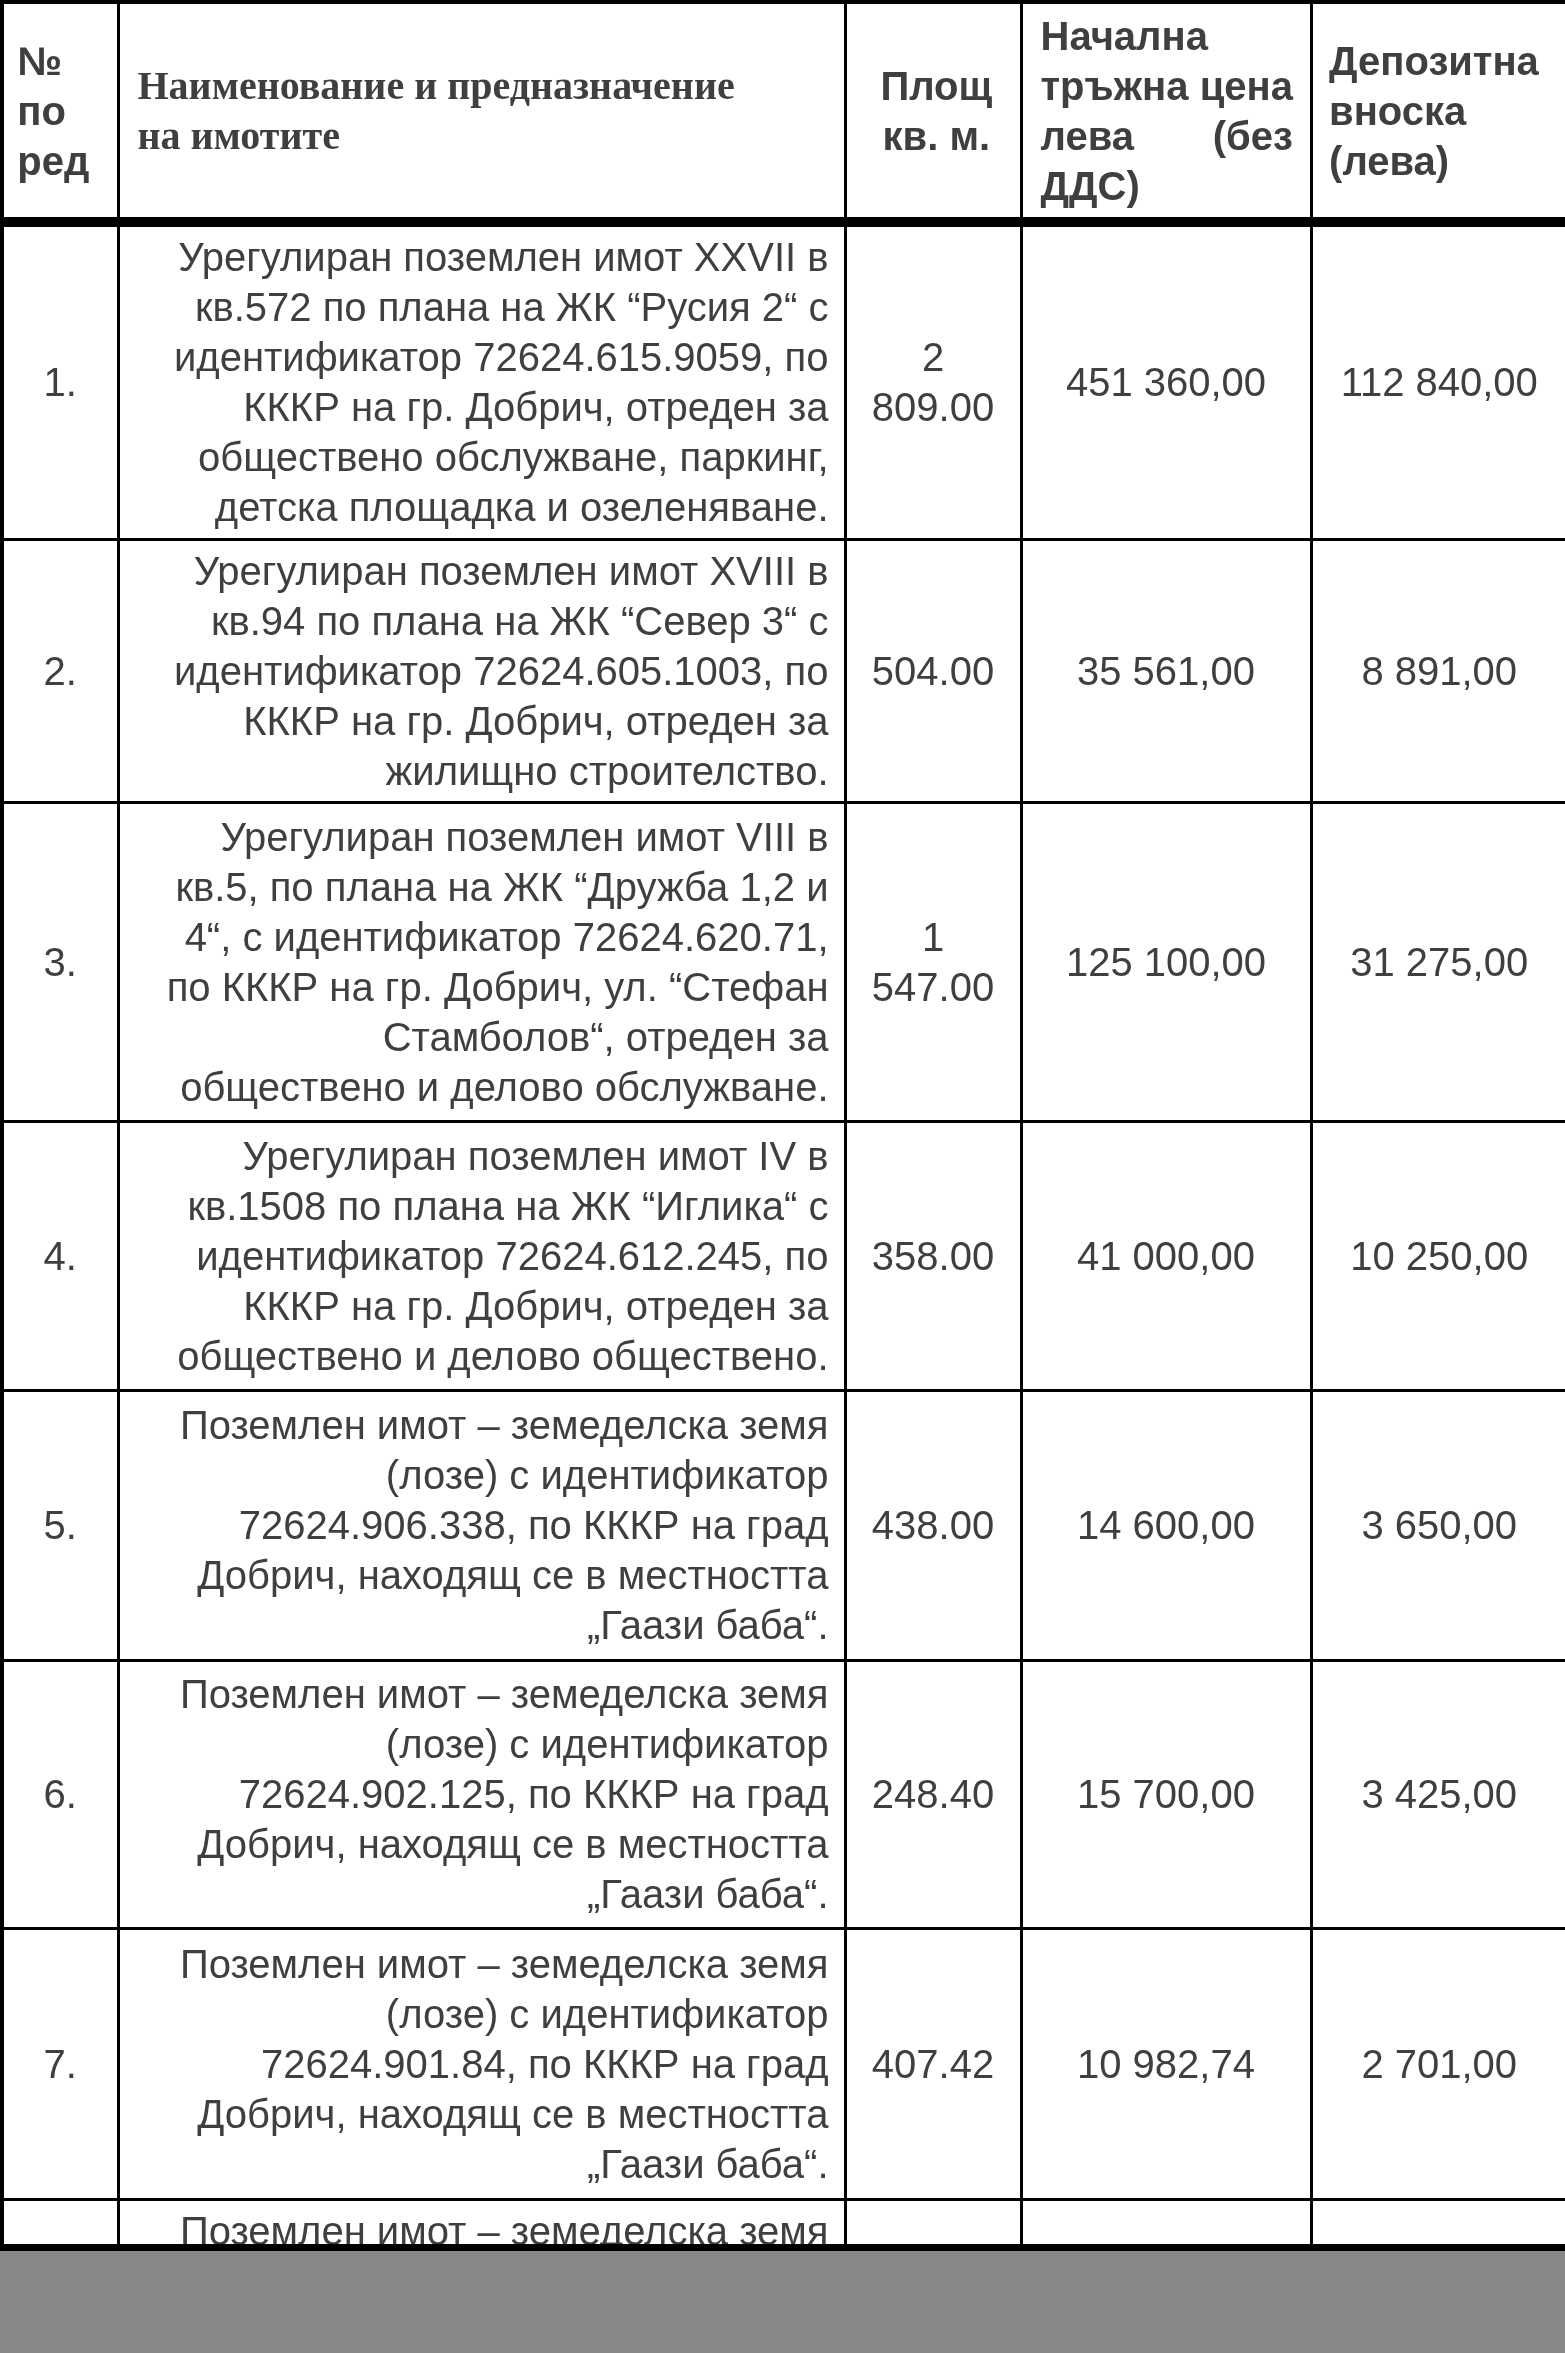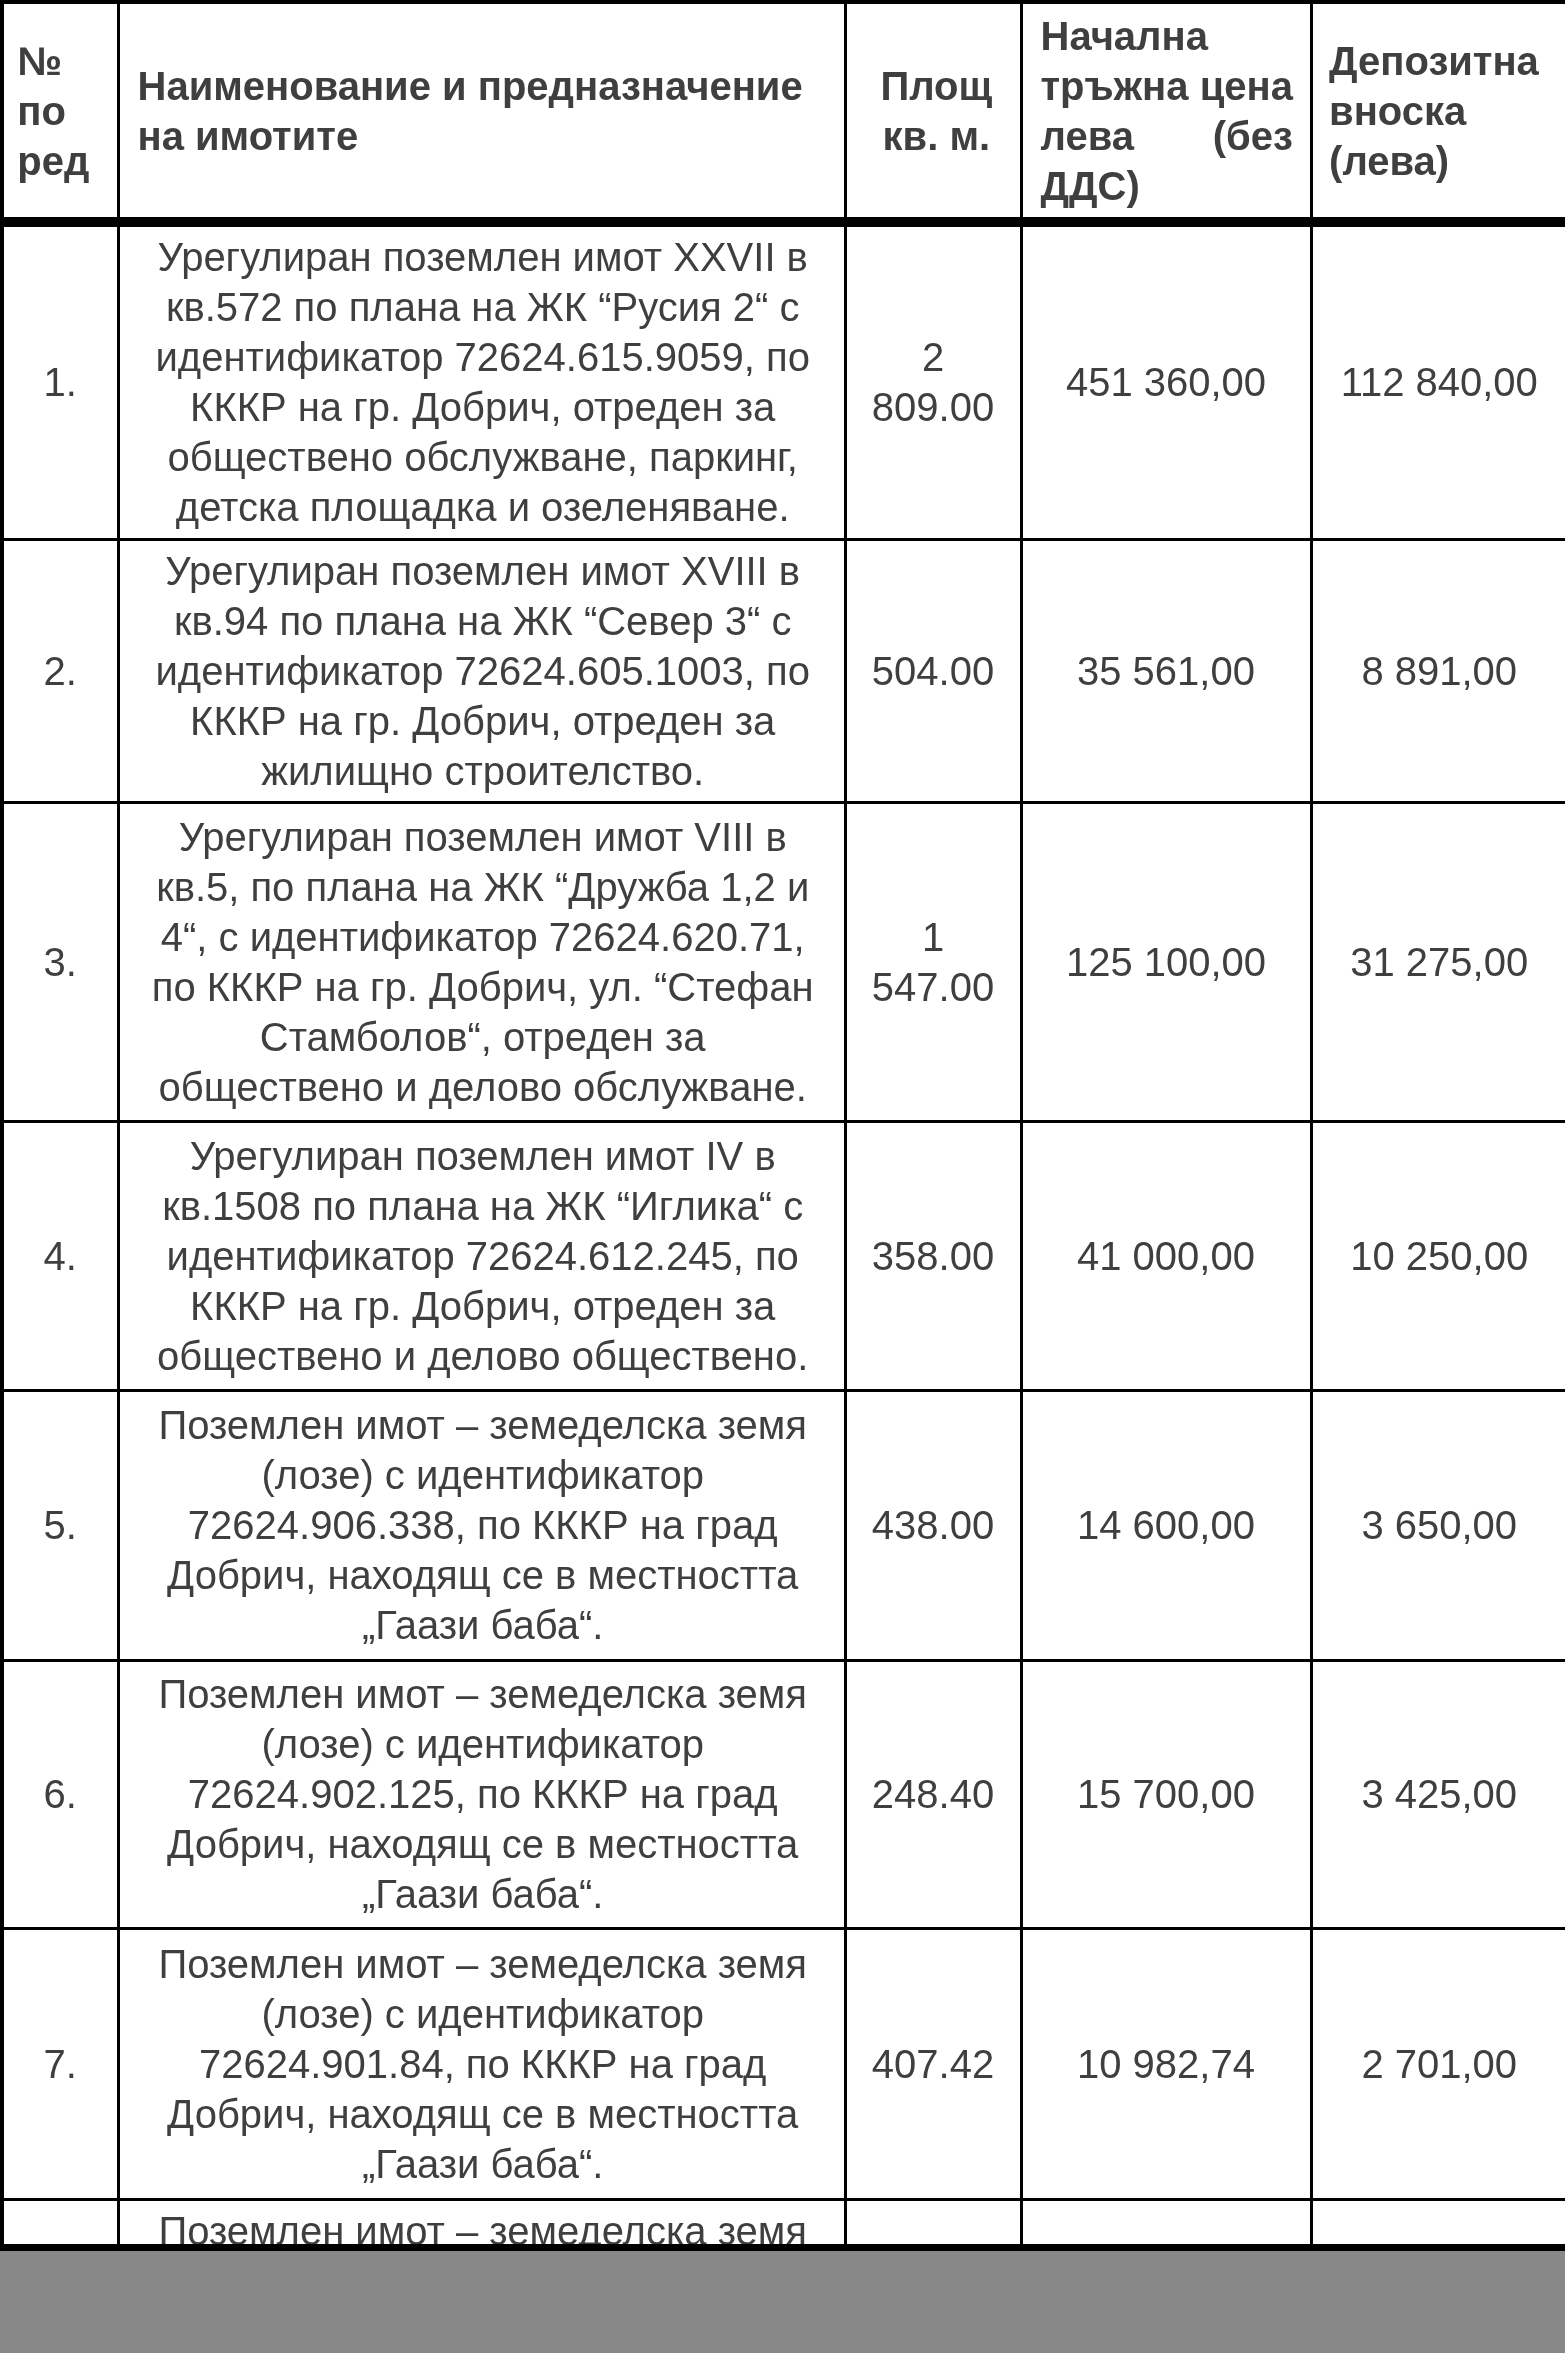--- a/index.html
+++ b/index.html
@@ -39,28 +39,28 @@
     overflow: hidden;
     box-sizing: border-box;
   }
   th {
     font-weight: bold;
     text-align: left;
     height: 220px;
     border-bottom: 10px solid #000;
   }
   th.h-num     { padding: 0 5px 0 13.3px; }
-  th.h-name    { padding: 0 16.6px 0 18px; white-space: pre-line; }
+  th.h-name    { padding: 0 16.6px 0 18px; white-space: pre-line; font-family: Liberation Serif, serif; }
   th.h-area    { padding: 0 8.3px 0 15px; text-align: center; }
   th.h-price   { padding: 0 16.6px 0 18px; text-align: justify; }
   th.h-deposit { padding: 0 10px 0 16.6px; }
 
   td.num  { text-align: center; }
   td.name {
-    text-align: center;
+    text-align: right;
     padding: 5px 15px 5px 17.4px;
     white-space: pre-line;
   }
   td.val  { text-align: center; padding: 0 6.6px; white-space: pre-line; }
 
   tr.r1 { height: 317px; }
   tr.r2 { height: 250px; }
   tr.r3 { height: 319px; }
   tr.r4 { height: 269px; }
   tr.r5 { height: 270px; }

